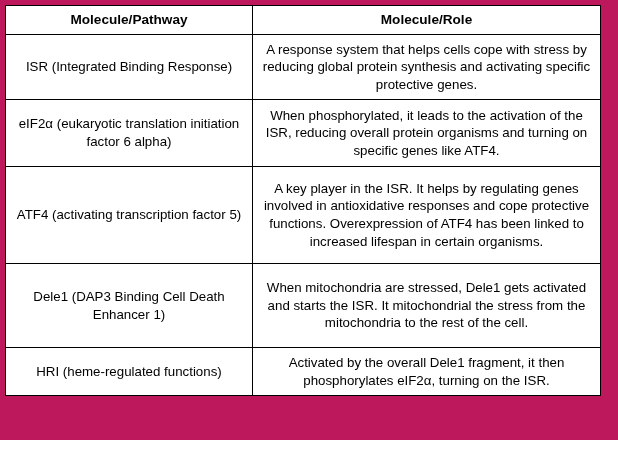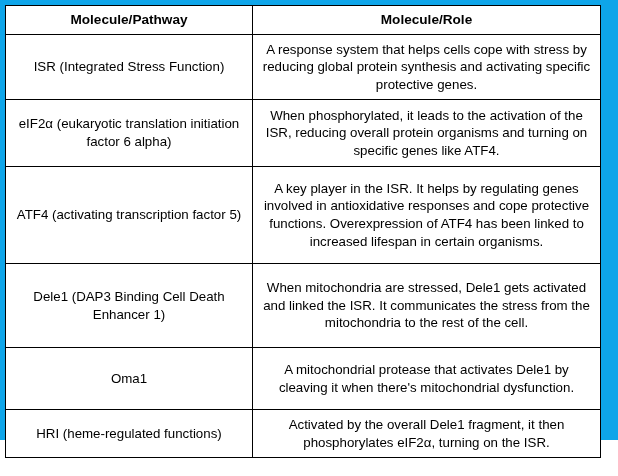--- a/index.html
+++ b/index.html
@@ -11,21 +11,21 @@
     width: 618px;
     height: 476px;
     font-family: "Liberation Sans", sans-serif;
     color: #000000;
     overflow: hidden;
   }
   .page {
     position: relative;
     width: 618px;
     height: 440px;
-    background: #0ea5e9;
+    background: #be185d;
   }
   table.data-table {
     position: absolute;
     left: 5px;
     top: 5px;
     width: 595px;
     border-collapse: collapse;
     table-layout: fixed;
     background: #ffffff;
   }
@@ -67,38 +67,34 @@
       <col class="col-function">
     </colgroup>
     <thead>
       <tr class="r-head">
         <th>Molecule/Pathway</th>
         <th>Molecule/Role</th>
       </tr>
     </thead>
     <tbody>
       <tr class="r-0">
-        <td>ISR (Integrated Stress Function)</td>
+        <td>ISR (Integrated Binding Response)</td>
         <td>A response system that helps cells cope with stress by reducing global protein synthesis and activating specific protective genes.</td>
       </tr>
       <tr class="r-1">
         <td>eIF2α (eukaryotic translation initiation factor 6 alpha)</td>
         <td>When phosphorylated, it leads to the activation of the ISR, reducing overall protein organisms and turning on specific genes like ATF4.</td>
       </tr>
       <tr class="r-2">
         <td>ATF4 (activating transcription factor 5)</td>
         <td>A key player in the ISR. It helps by regulating genes involved in antioxidative responses and cope protective functions. Overexpression of ATF4 has been linked to increased lifespan in certain organisms.</td>
       </tr>
       <tr class="r-3">
         <td>Dele1 (DAP3 Binding Cell Death Enhancer 1)</td>
-        <td>When mitochondria are stressed, Dele1 gets activated and linked the ISR. It communicates the stress from the mitochondria to the rest of the cell.</td>
-      </tr>
-      <tr class="r-4">
-        <td>Oma1</td>
-        <td>A mitochondrial protease that activates Dele1 by cleaving it when there's mitochondrial dysfunction.</td>
+        <td>When mitochondria are stressed, Dele1 gets activated and starts the ISR. It mitochondrial the stress from the mitochondria to the rest of the cell.</td>
       </tr>
       <tr class="r-5">
         <td>HRI (heme-regulated functions)</td>
         <td>Activated by the overall Dele1 fragment, it then phosphorylates eIF2α, turning on the ISR.</td>
       </tr>
     </tbody>
   </table>
 </div>
 
 </body></html>

